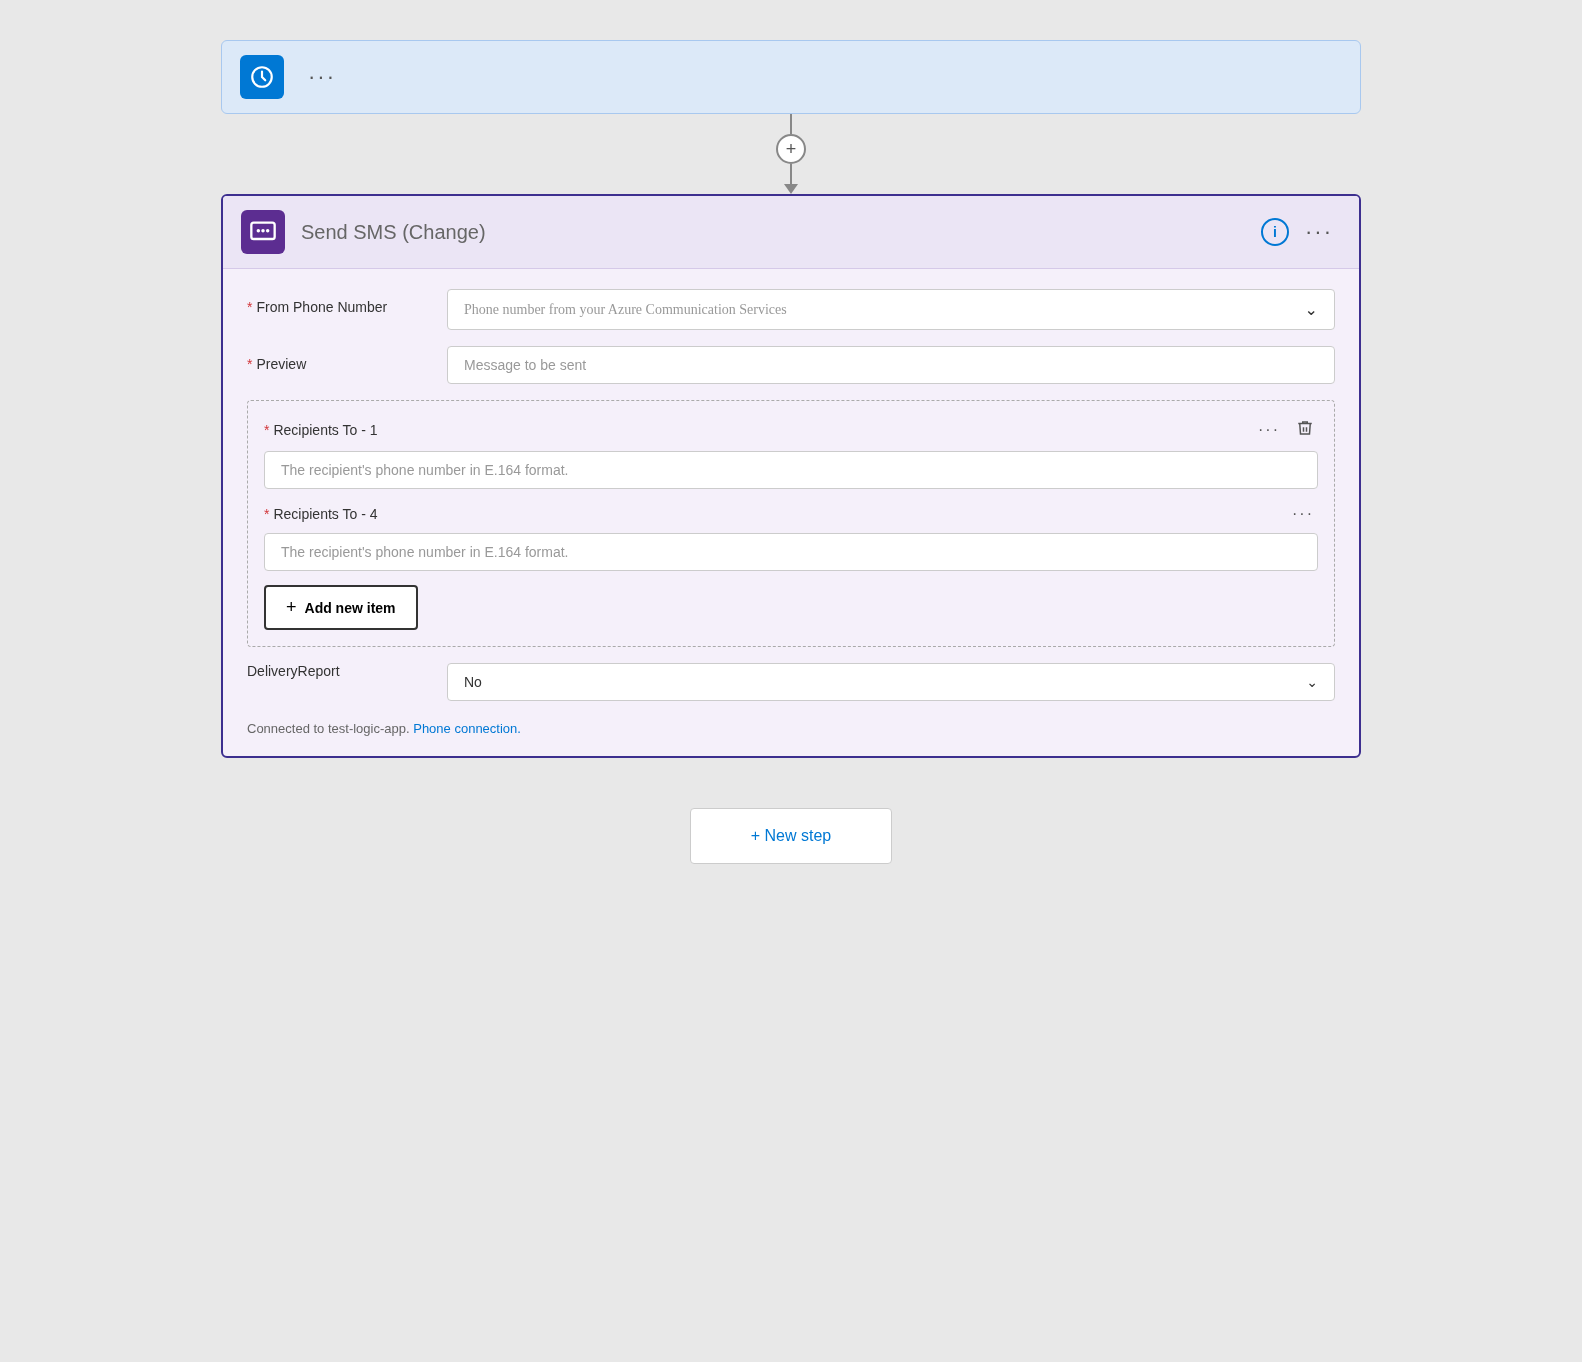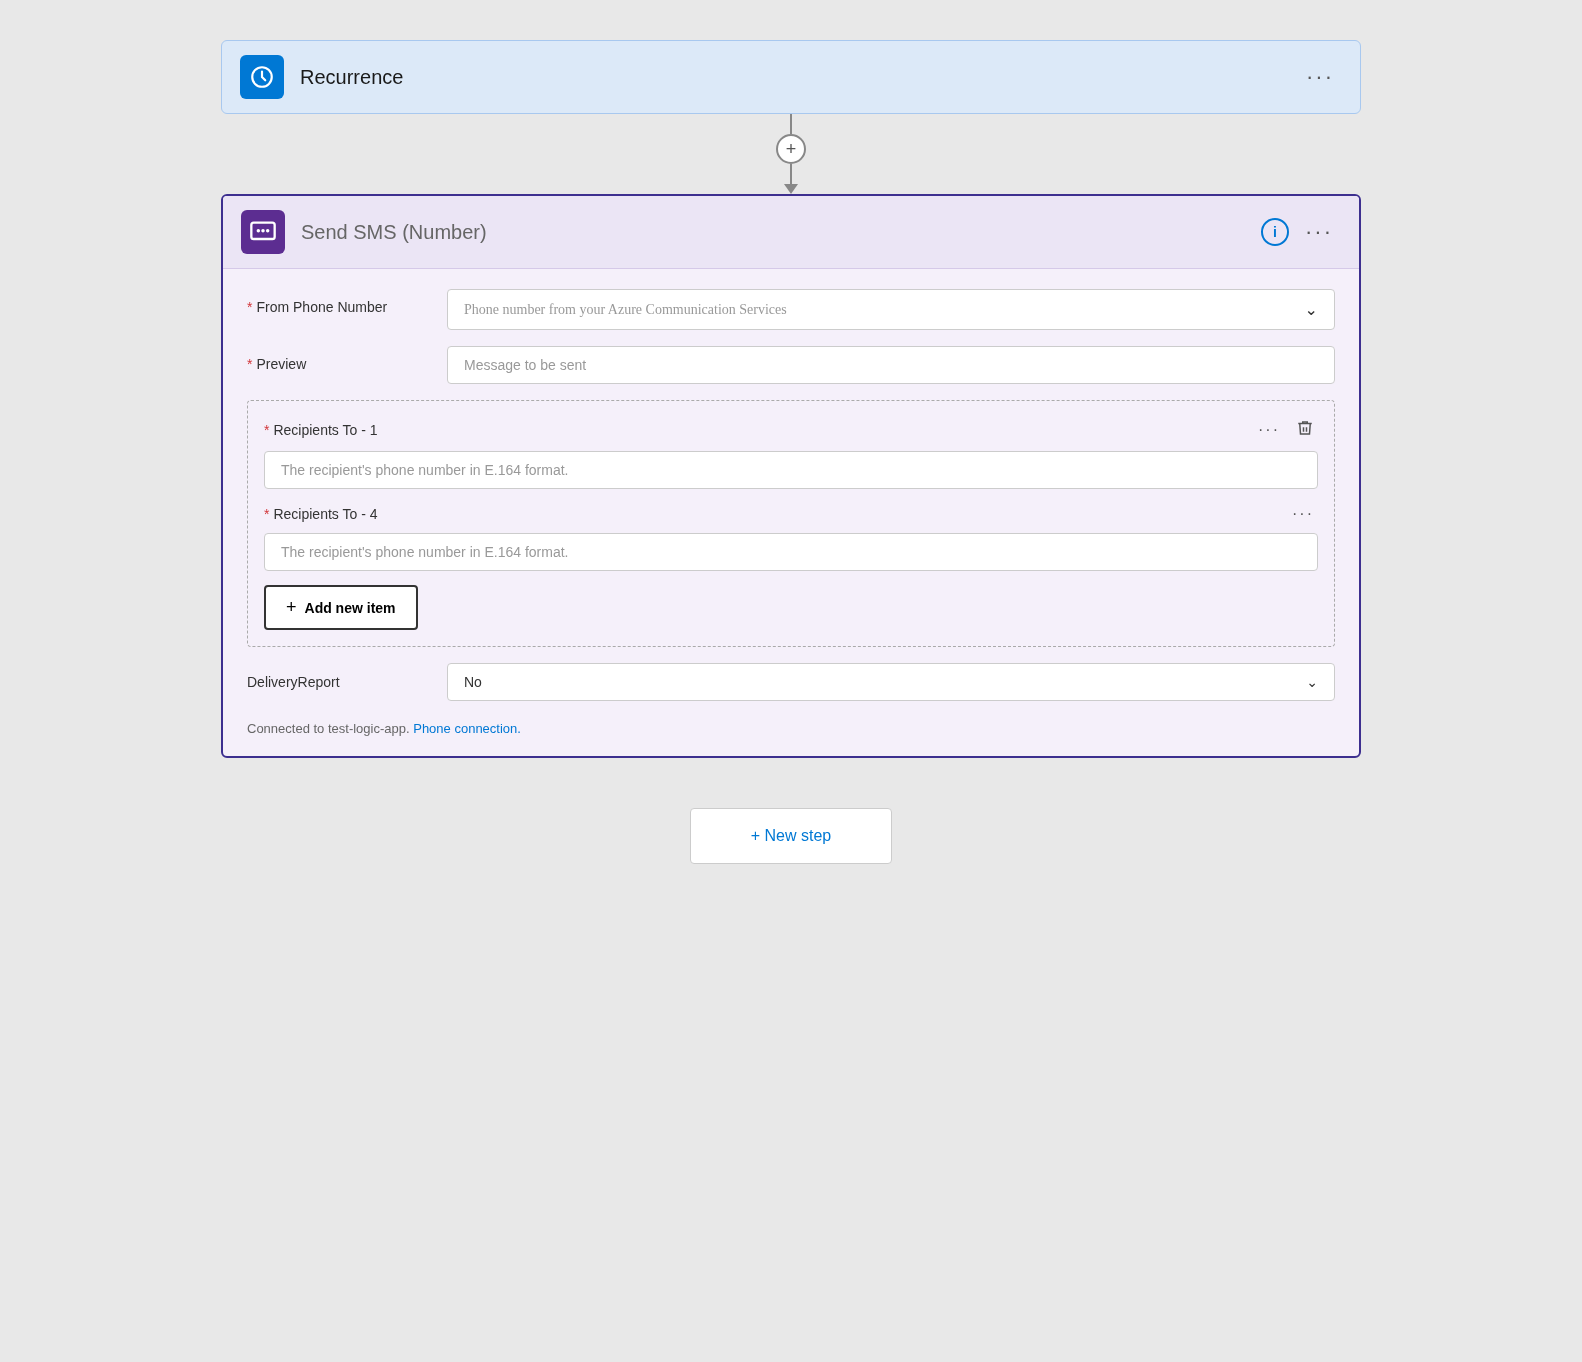--- a/index.html
+++ b/index.html
@@ -296,21 +296,21 @@
       margin-top: 10px;
     }
     .add-new-item-btn .plus {
       font-size: 18px;
       font-weight: 300;
     }
 
     
     .delivery-row {
       display: flex;
-      align-items: center;
+      align-items: flex-start;
       margin-bottom: 20px;
     }
     .delivery-label {
       min-width: 200px;
       font-size: 14px;
       color: #333;
     }
     .delivery-dropdown {
       flex: 1;
       border: 1.5px solid #ccc;
@@ -359,21 +359,20 @@
 
 <div class="flow-container">
 
   <div class="recurrence-card">
     <div class="recurrence-icon">
       <svg viewBox="0 0 24 24">
         <circle cx="12" cy="12" r="9" fill="none" stroke="white" stroke-width="2"></circle>
         <polyline points="12,7 12,12 15,15" fill="none" stroke="white" stroke-width="2" stroke-linecap="round"></polyline>
       </svg>
     </div>
-    <span class="recurrence-title">Recurrence</span>
     <button class="more-btn">···</button>
   </div>
 
   <div class="connector">
     <div class="connector-line-top"></div>
     <div class="connector-circle">+</div>
     <div class="connector-arrow">
       <div class="connector-line-bottom"></div>
       <div class="arrow-head"></div>
     </div>
@@ -384,21 +383,21 @@
     <div class="sms-card-header">
       <div class="sms-icon">
         <svg viewBox="0 0 24 24">
           <rect x="2" y="4" width="20" height="14" rx="2" fill="none" stroke="white" stroke-width="2"></rect>
           <circle cx="8" cy="11" r="1.5" fill="white"></circle>
           <circle cx="12" cy="11" r="1.5" fill="white"></circle>
           <circle cx="16" cy="11" r="1.5" fill="white"></circle>
         </svg>
       </div>
       <span class="sms-title">
-        <span>Send SMS</span><span> (Number)</span>
+        <span>Send SMS</span><span> (Change)</span>
       </span>
       <div class="header-actions">
         <button class="info-btn">i</button>
         <button class="more-btn">···</button>
       </div>
     </div>
 
     <div class="sms-card-body">
 
       <div class="form-row">

